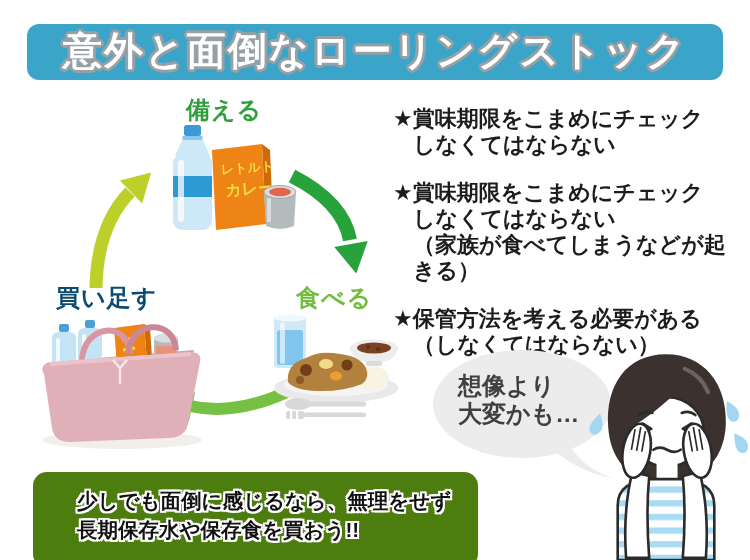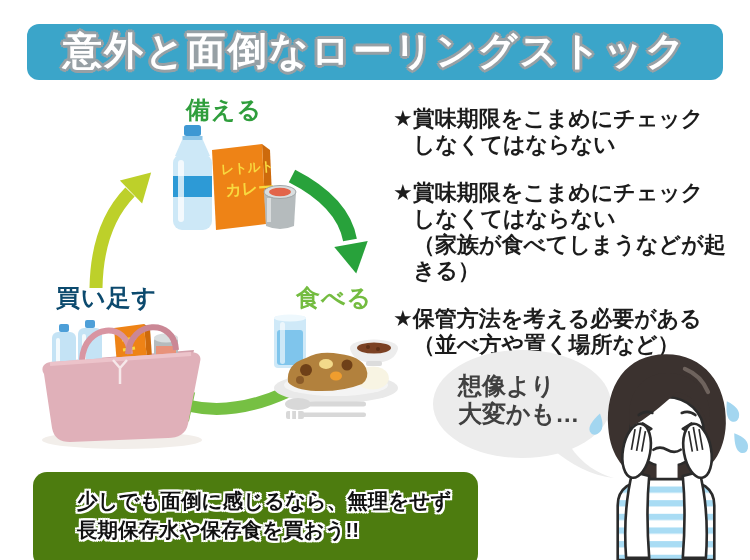--- a/index.html
+++ b/index.html
@@ -158,21 +158,21 @@
     <path d="M 90 58 L 90 74 M 83 50 L 90 58 M 97 50 L 90 58" stroke="#f6e8ea" stroke-width="2.5" fill="none"></path>
   </svg>
 
   <div class="abs drawbacks">
     <div class="drawback-item">★賞味期限をこまめにチェック
 しなくてはならない</div>
     <div class="drawback-item">★賞味期限をこまめにチェック
 しなくてはならない
 （家族が食べてしまうなどが起きる）</div>
     <div class="drawback-item">★保管方法を考える必要がある
-（並べ方や置く場所など）</div>
+（しなくてはならない）</div>
   </div>
 
   <svg class="abs" style="left:430px;top:348px;" width="185" height="135" viewBox="0 0 185 135">
     <ellipse cx="92" cy="56" rx="89" ry="54" fill="#ececec"></ellipse>
     <path d="M 140 98 C 152 116 168 126 184 130 C 162 128 140 116 124 102 Z" fill="#ececec"></path>
   </svg>
   <div class="abs bubble-text">想像より
 大変かも…</div>
 
   <svg class="abs" style="left:582px;top:350px;" width="168" height="210" viewBox="0 0 160 200">

